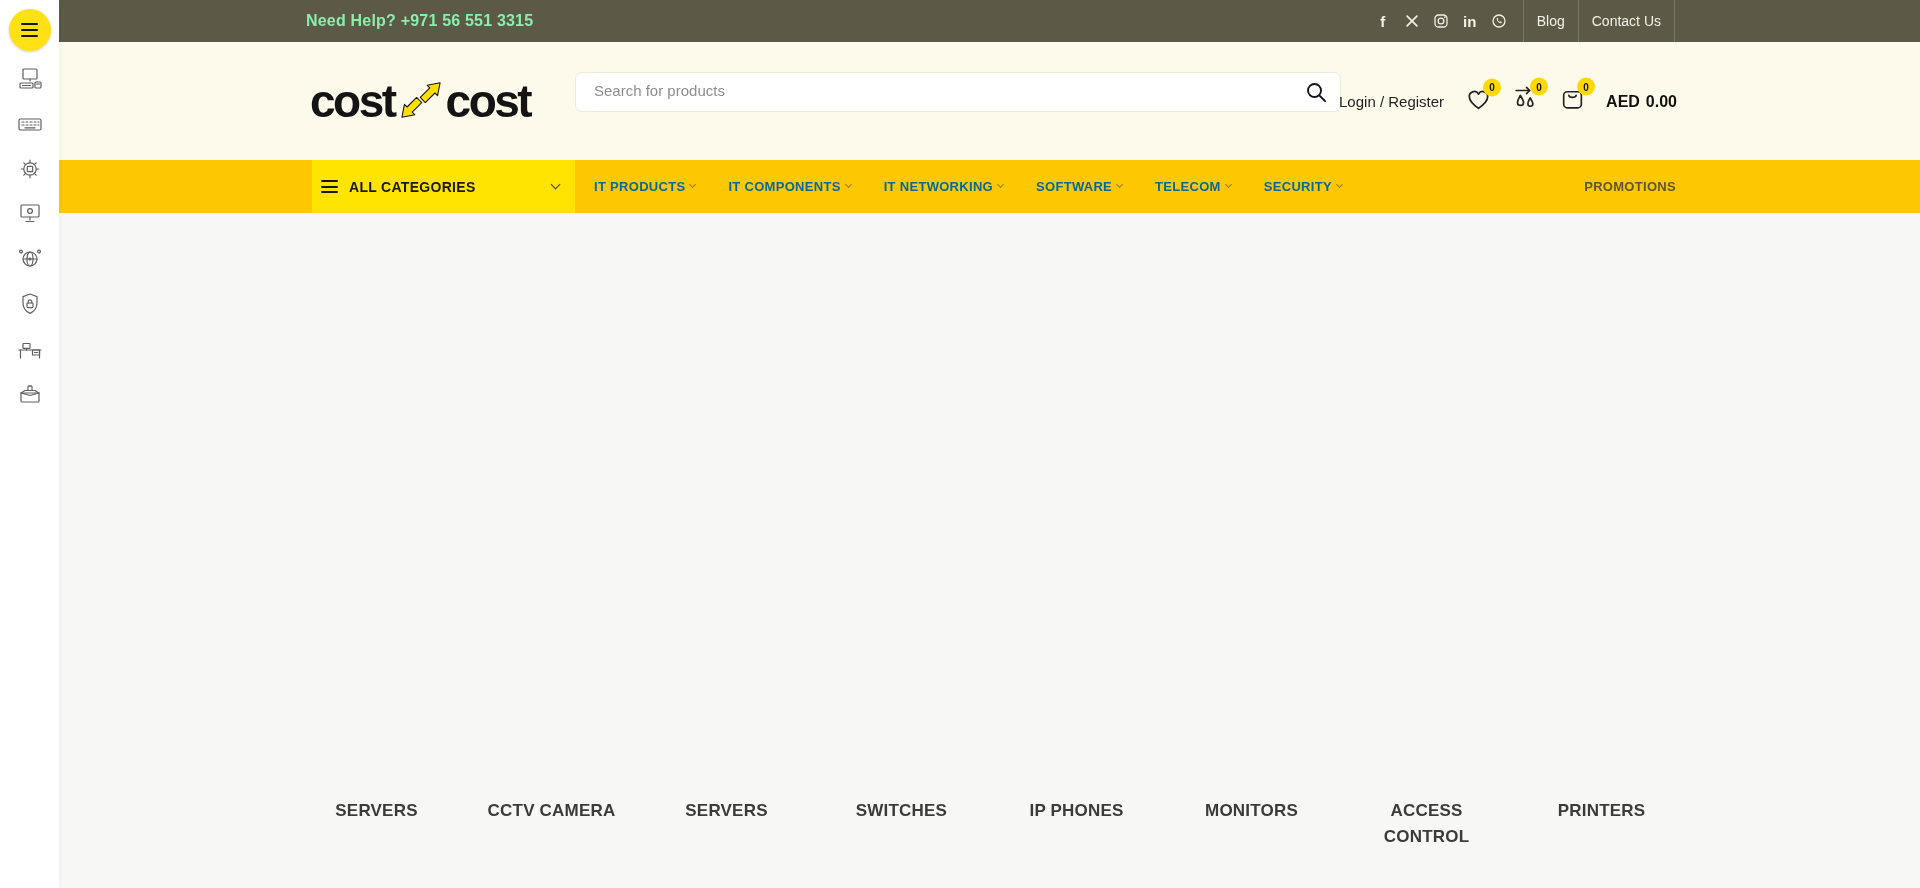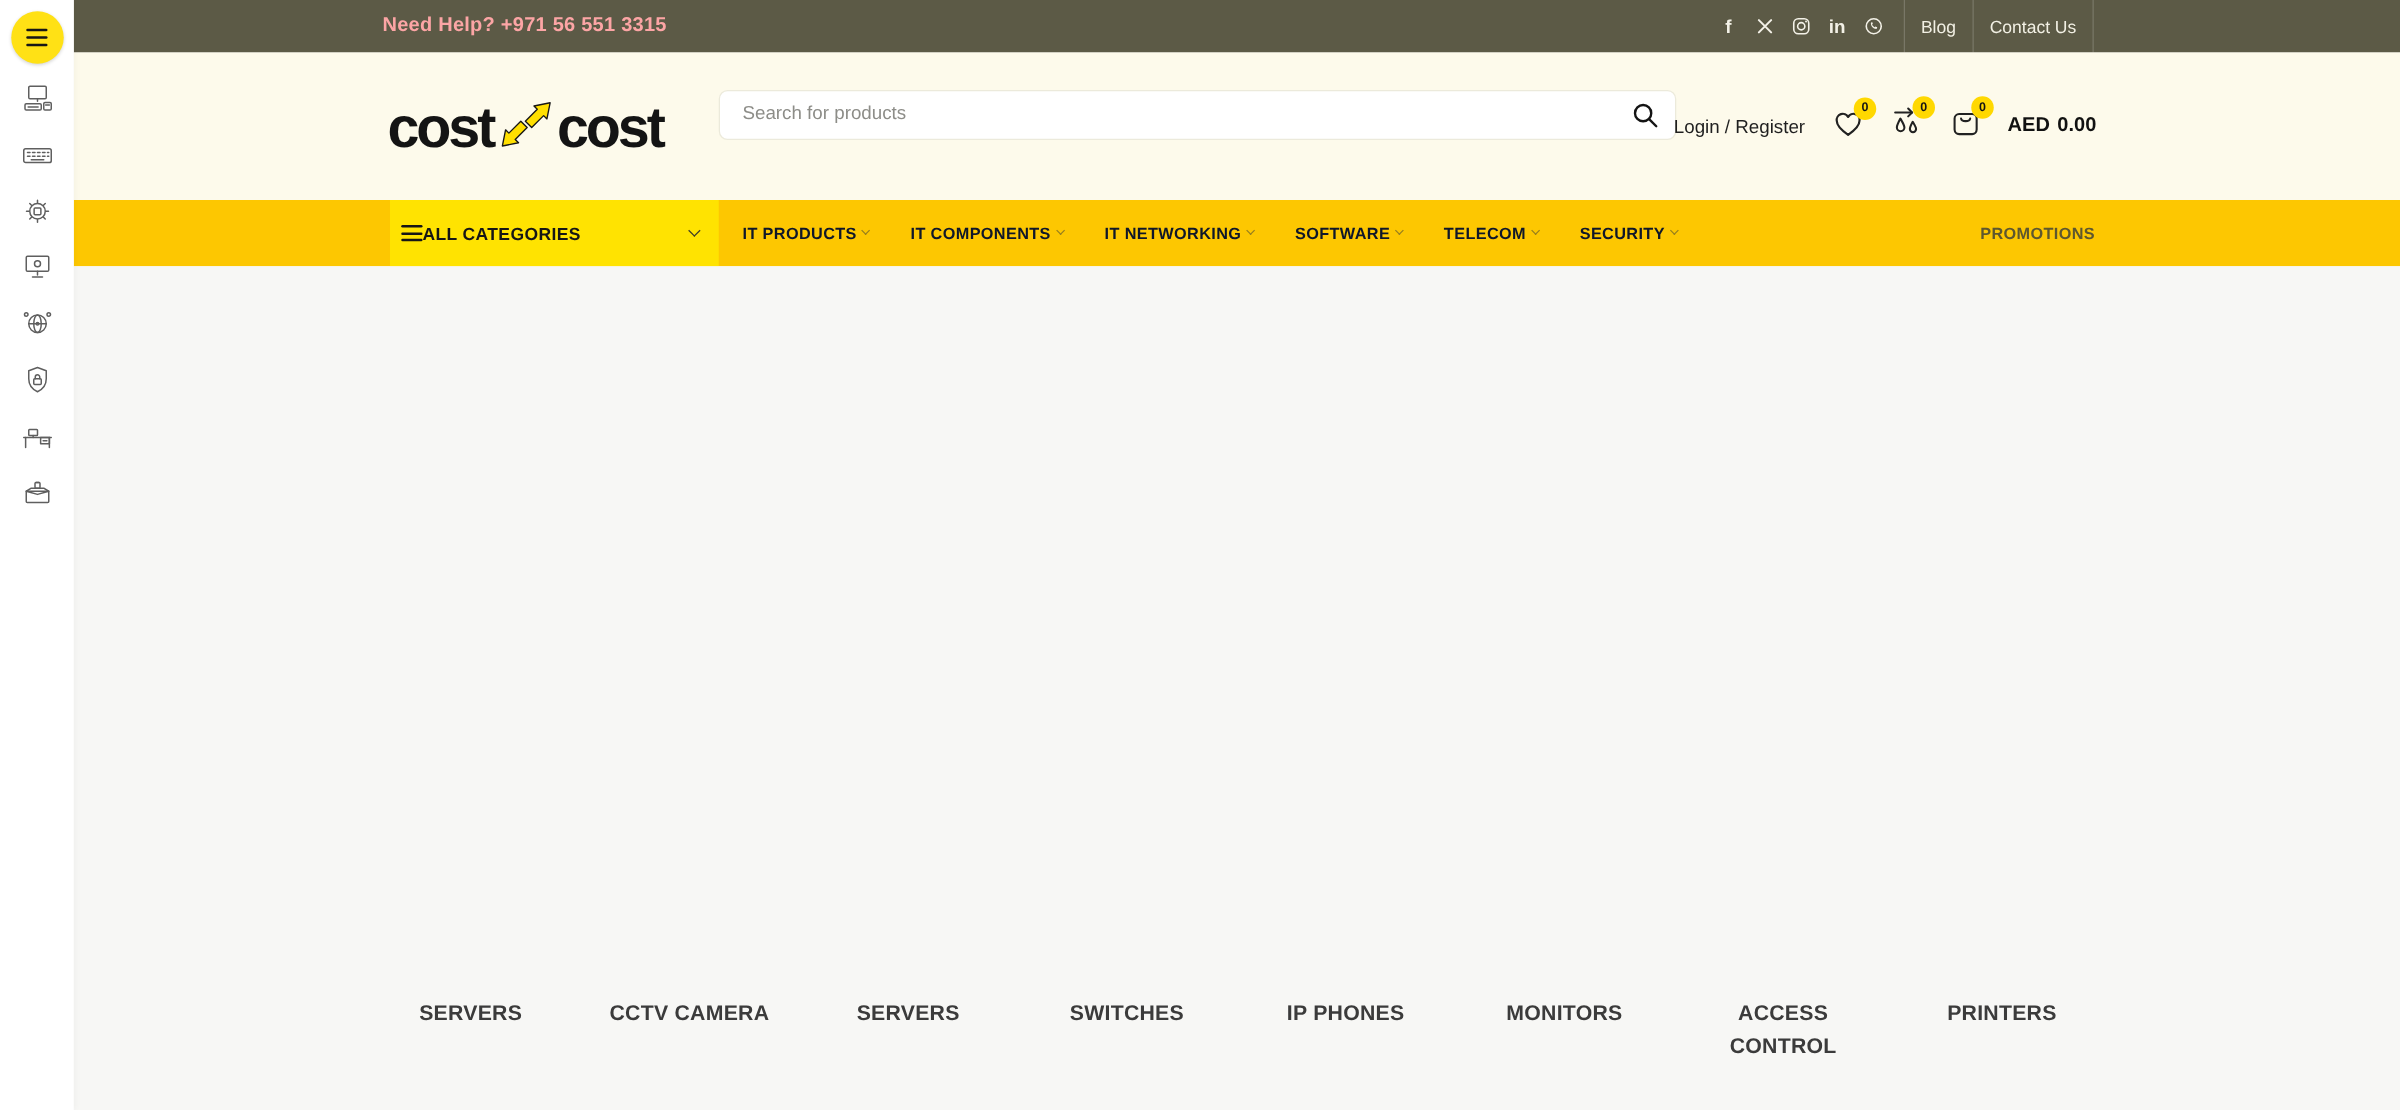--- a/index.html
+++ b/index.html
@@ -16,21 +16,21 @@
   .fab span { width:17px; height:2.3px; background:#161616; border-radius:2px; }
   .side-icons { margin-top:17px; display:flex; flex-direction:column; align-items:center; }
   .side-item { height:26px; margin-bottom:19px; display:flex; align-items:center; justify-content:center;
                cursor:pointer; }
   .side-item svg { stroke:#5f5f5f; fill:none; stroke-width:1.2; stroke-linecap:round; stroke-linejoin:round; }
 
   
   .main { margin-left:59px; }
   .topbar { height:42px; background:#5c5a46; display:flex; align-items:stretch;
             justify-content:space-between; padding-left:247px; }
-  .need-help { color:#fca5a5; font-size:16px; font-weight:700; letter-spacing:.2px;
+  .need-help { color:#86efac; font-size:16px; font-weight:700; letter-spacing:.2px;
                display:flex; align-items:center; }
   .topbar-right { display:flex; align-items:stretch; margin-right:245px; }
   .socials { display:flex; align-items:center; gap:13px; padding-right:16px; }
   .soc { width:16px; height:16px; display:flex; align-items:center; justify-content:center;
          color:#f3f1e7; font-weight:800; font-size:15px; cursor:pointer; }
   .soc svg { stroke:#f3f1e7; fill:none; stroke-width:1.6; stroke-linecap:round; }
   .tb-divider { width:1px; background:rgba(255,255,255,0.18); }
   .tb-link { display:flex; align-items:center; padding:0 13px; color:#f2f0e4; font-size:14px; cursor:pointer; }
 
   
@@ -56,27 +56,27 @@
   .cart-total { display:flex; align-items:baseline; gap:6px; cursor:pointer; }
   .cur { font-size:16px; font-weight:700; color:#111; }
   .amt { font-size:16px; font-weight:600; color:#111; }
 
   
   .nav { height:53px; background:#fdc701; position:relative; }
   .all-cats { position:absolute; left:253px; top:0; width:263px; height:53px; background:#ffe301;
               display:flex; align-items:center; cursor:pointer; }
   .ac-burger { margin-left:9px; display:flex; flex-direction:column; gap:3.2px; }
   .ac-burger span { width:17px; height:2px; background:#161616; border-radius:1px; }
-  .ac-label { font-size:14px; font-weight:700; color:#161616; letter-spacing:.3px; }
+  .ac-label { margin-left:11px; font-size:14px; font-weight:700; color:#161616; letter-spacing:.3px; }
   .chev { width:7px; height:7px; border-right:1.6px solid #3a3a2a; border-bottom:1.6px solid #3a3a2a;
           transform:rotate(45deg); display:inline-block; }
   .ac-chev { position:absolute; right:16px; top:21px; }
   .nav-menu { position:absolute; left:535px; top:0; height:53px; display:flex; align-items:center; gap:33px; }
   .nav-item { display:flex; align-items:center; gap:5px; font-size:13px; font-weight:700;
-              color:#0f172a; letter-spacing:.3px; cursor:pointer; white-space:nowrap; }
+              color:#0369a1; letter-spacing:.3px; cursor:pointer; white-space:nowrap; }
   .nav-item .chev { width:5px; height:5px; border-color:#5e572f; opacity:.65; margin-top:-4px; }
   .promotions { position:absolute; right:244px; top:0; height:53px; display:flex; align-items:center;
                 font-size:13px; font-weight:700; color:#5e572f; letter-spacing:.3px; cursor:pointer; }
 
   
   .content { height:688px; background:#f7f7f5; position:relative; }
   .cat-grid { position:absolute; left:230px; top:585px; display:grid; grid-template-columns:repeat(8,175px); }
   .cat-cell { display:flex; justify-content:center; align-items:flex-start; cursor:pointer; }
   .cat-label { max-width:132px; text-align:center; font-size:17px; font-weight:700; color:#3b3b3b;
                line-height:26px; letter-spacing:.2px; }

